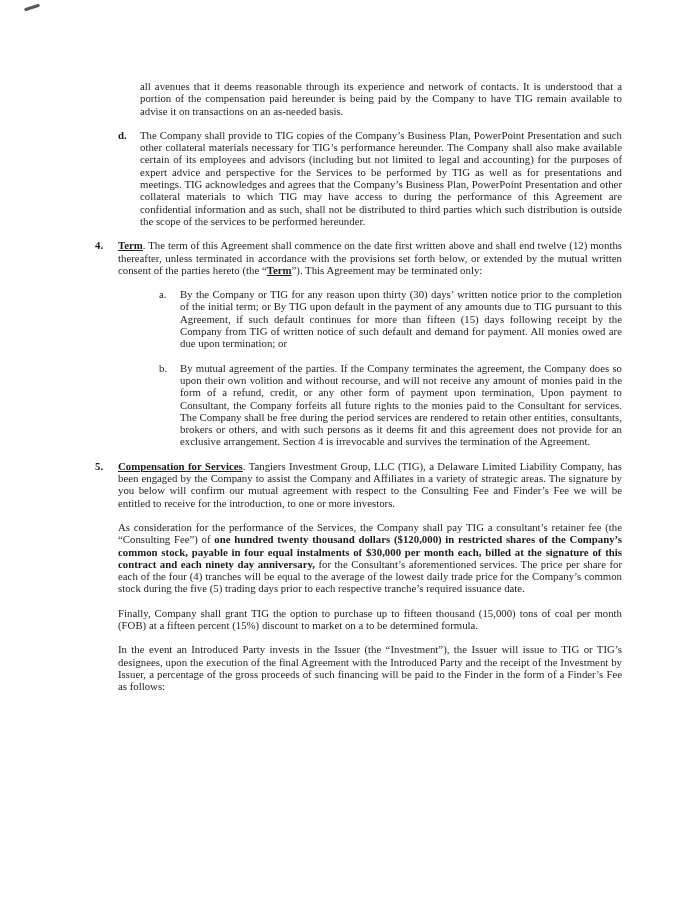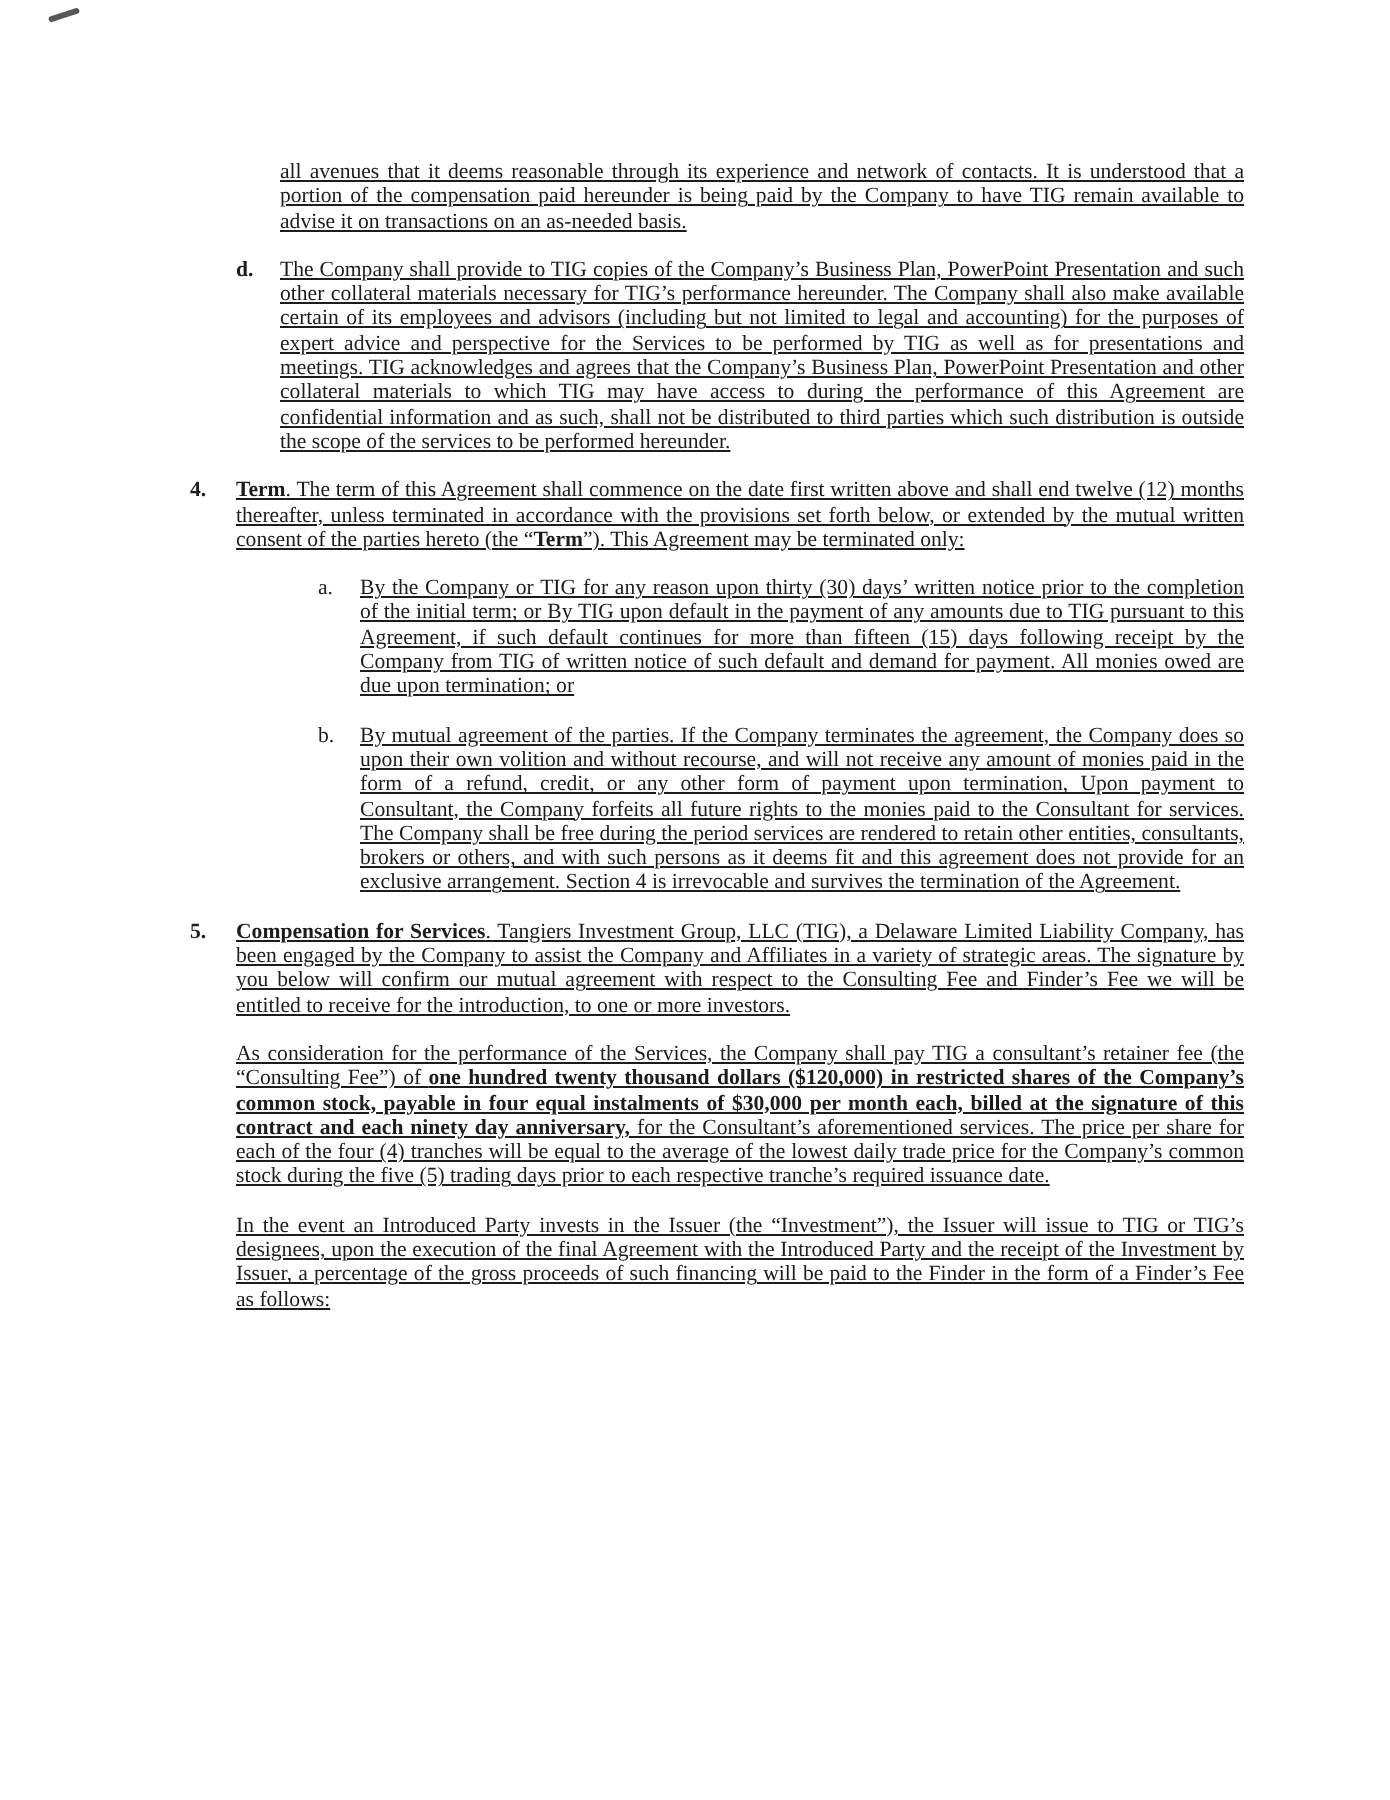--- a/index.html
+++ b/index.html
@@ -24,21 +24,20 @@
     opacity: 0.85;
   }
   .doc {
     position: absolute;
     top: 80px;
     left: 95px;
     width: 527px;
     font-size: 10.8px;
     line-height: 12.3px;
     text-align: justify;
-    text-decoration: underline;
   }
   .block {
     position: relative;
     margin-bottom: 12px;
   }
   .block .label { position: absolute; top: 0; }
   .b { font-weight: bold; }
   .u { text-decoration: underline; }
   
   .style-cont { padding-left: 45px; }
@@ -57,15 +56,16 @@
 
 <div class="doc">
   <div id="doc-body">
       <div class="block style-cont"><span>all avenues that it deems reasonable through its experience and network of contacts.  It is understood that a portion of the compensation paid hereunder is being paid by the Company to have TIG remain available to advise it on transactions on an as-needed basis.</span></div>
       <div class="block style-d"><span class="label b">d.</span><span>The Company shall provide to TIG copies of the Company’s Business Plan, PowerPoint Presentation and such other collateral materials necessary for TIG’s performance hereunder.  The Company shall also make available certain of its employees and advisors (including but not limited to legal and accounting) for the purposes of expert advice and perspective for the Services to be performed by TIG as well as for presentations and meetings.  TIG acknowledges and agrees that the Company’s Business Plan, PowerPoint Presentation and other collateral materials to which TIG may have access to during the performance of this Agreement are confidential information and as such, shall not be distributed to third parties which such distribution is outside the scope of the services to be performed hereunder.</span></div>
       <div class="block style-num"><span class="label b">4.</span><span class="b u">Term</span><span>. The term of this Agreement shall commence on the date first written above and shall end twelve (12) months thereafter, unless terminated in accordance with the provisions set forth below, or extended by the mutual written consent of the parties hereto (the “</span><span class="b u">Term</span><span>”).  This Agreement may be terminated only:</span></div>
       <div class="block style-ab"><span class="label">a.</span><span>By the Company or TIG for any reason upon thirty (30) days’ written notice prior to the completion of the initial term; or By TIG upon default in the payment of any amounts due to TIG pursuant to this Agreement, if such default continues for more than fifteen (15) days following receipt by the Company from TIG of written notice of such default and demand for payment.  All monies owed are due upon termination; or</span></div>
       <div class="block style-ab"><span class="label">b.</span><span>By mutual agreement of the parties.  If the Company terminates the agreement, the Company does so upon their own volition and without recourse, and will not receive any amount of monies paid in the form of a refund, credit, or any other form of payment upon termination, Upon payment to Consultant, the Company forfeits all future rights to the monies paid to the Consultant for services. The Company shall be free during the period services are rendered to retain other entities, consultants, brokers or others, and with such persons as it deems fit and this agreement does not provide for an exclusive arrangement. Section 4 is irrevocable and survives the termination of the Agreement.</span></div>
       <div class="block style-num"><span class="label b">5.</span><span class="b u">Compensation for Services</span><span>. Tangiers Investment Group, LLC (TIG), a Delaware Limited Liability Company, has been engaged by the Company to assist the Company and Affiliates in a variety of strategic areas. The signature by you below will confirm our mutual agreement with respect to the Consulting Fee and Finder’s Fee we will be entitled to receive for the introduction, to one or more investors.</span></div>
       <div class="block style-p"><span>As consideration for the performance of the Services, the Company shall pay TIG a consultant’s retainer fee (the “Consulting Fee”) of </span><span class="b">one hundred twenty thousand dollars ($120,000) in restricted shares of the Company’s common stock, payable in four equal instalments of $30,000 per month each, billed at the signature of this contract and each ninety day anniversary,</span><span> for the Consultant’s aforementioned services. The price per share for each of the four (4) tranches will be equal to the average of the lowest daily trade price for the Company’s common stock during the five (5) trading days prior to each respective tranche’s required issuance date.</span></div>
+      <div class="block style-p"><span>Finally, Company shall grant TIG the option to purchase up to fifteen thousand (15,000) tons of coal per month (FOB) at a fifteen percent (15%) discount to market on a to be determined formula.</span></div>
       <div class="block style-p"><span>In the event an Introduced Party invests in the Issuer (the “Investment”), the Issuer will issue to TIG or TIG’s designees, upon the execution of the final Agreement with the Introduced Party and the receipt of the Investment by Issuer, a percentage of the gross proceeds of such financing will be paid to the Finder in the form of a Finder’s Fee as follows:</span></div>
     </div>
 </div>
 
 </body></html>

